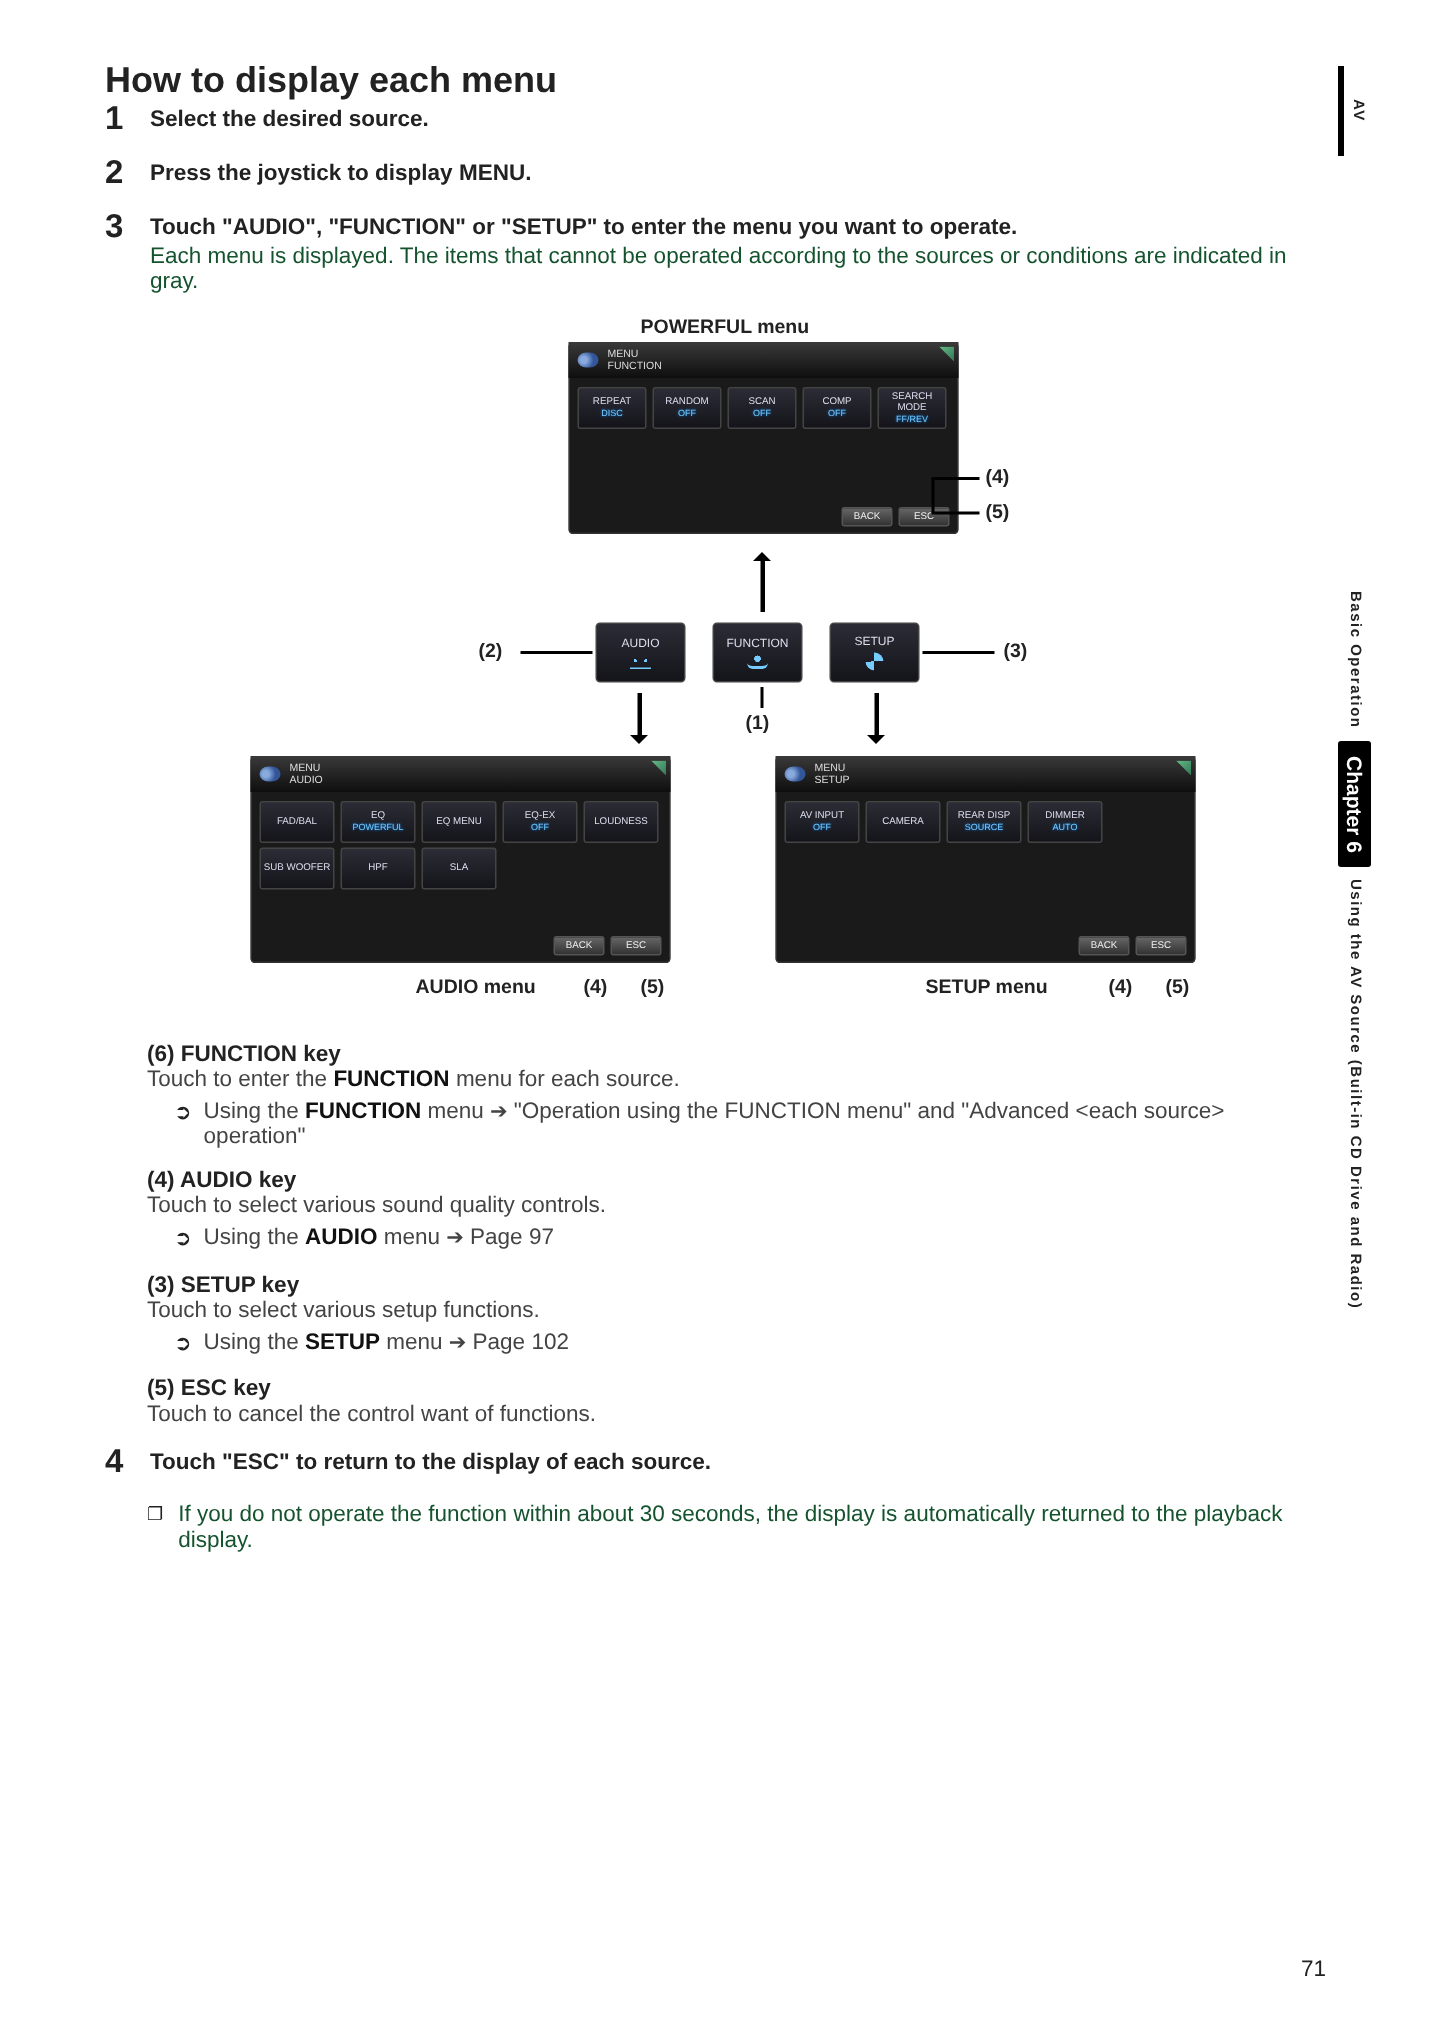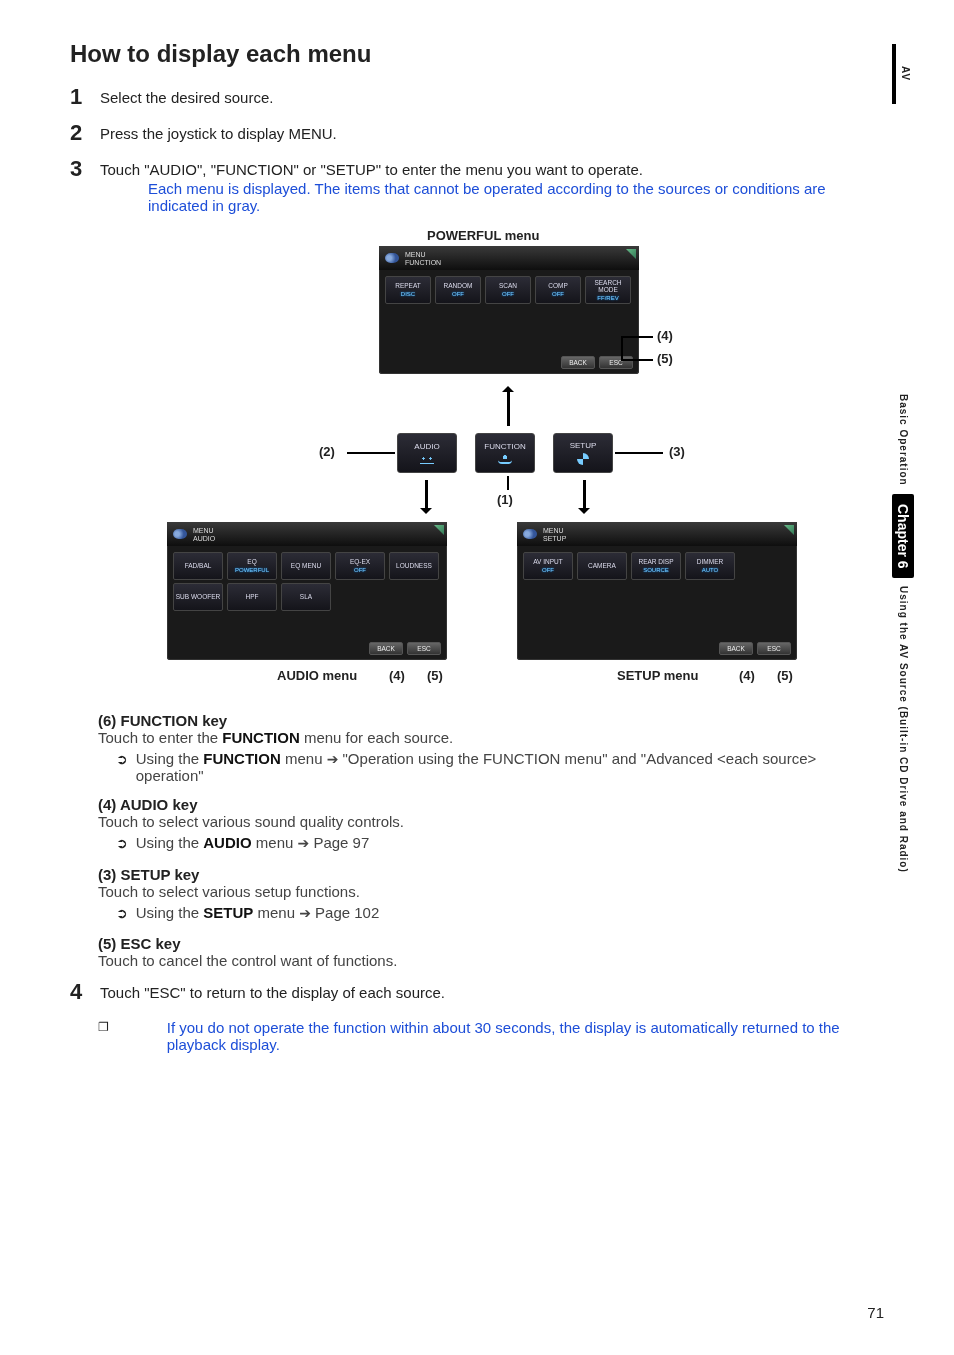--- a/index.html
+++ b/index.html
@@ -4,26 +4,26 @@
 <style>
   * { box-sizing: border-box; margin: 0; padding: 0; }
   html, body { width: 954px; background: #fff; font-family: Arial, Helvetica, sans-serif; color: #222; }
   .page { position: relative; width: 954px; height: 1355px; padding: 40px 70px 40px 70px; }
   .side-tabs { position: absolute; right: 40px; top: 44px; display: flex; flex-direction: column; align-items: center; gap: 0; }
   .tab-av { width: 22px; height: 60px; background: #fff; border-left: 4px solid #000; display:flex; align-items:center; justify-content:center; }
   .vtext { writing-mode: vertical-rl; font-size: 10px; font-weight: bold; letter-spacing: 1px; }
   .tab-basic { margin-top: 290px; writing-mode: vertical-rl; font-size: 10px; font-weight: bold; }
   .tab-chapter { margin-top: 8px; background: #000; color:#fff; padding: 10px 3px; writing-mode: vertical-rl; font-size: 14px; font-weight: bold; border-radius: 2px; }
   .tab-using { margin-top: 8px; writing-mode: vertical-rl; font-size: 10px; font-weight: bold; }
-  h1 { font-size: 24px; font-weight: bold; margin-bottom: 18px; }
+  h1 { font-size: 24px; font-weight: bold; }
   .step { display:flex; gap:12px; margin-bottom: 14px; }
   .step-num { font-size: 22px; font-weight: bold; line-height: 1; min-width: 18px; }
   .step-body { flex:1; padding-top: 3px; }
-  .step-title { font-weight: normal; font-size: 15px; }
-  .step-desc { font-size: 15px; color:#1d4ed8; margin-top:2px;margin-left:48px; }
+  .step-title { font-weight: bold; font-size: 15px; }
+  .step-desc { font-size: 15px; color:#14532d; margin-top:2px; }
   .diagram-wrap { margin: 10px auto 14px; width: 720px; position: relative; height: 470px; }
   .screen { position:absolute; background:#1a1a1a; border-radius:3px; box-shadow: inset 0 0 0 1px #333; }
   .screen-header { height:24px; background: linear-gradient(#3a3a3a,#0e0e0e); display:flex; align-items:center; gap:6px; padding:0 6px; font-size:8px; color:#ccc; }
   .disc-icon { width:14px; height:10px; background: radial-gradient(circle at 30% 50%, #8ad 20%, #359 60%); border-radius:50% 50% 50% 50% / 60% 60% 60% 60%; }
   .hdr-lines { display:flex; flex-direction:column; gap:1px; }
   .hdr-lines span { font-size:7px; line-height:1; color:#ddd; }
   .corner { position:absolute; top:3px; right:3px; width:10px; height:10px; background:linear-gradient(135deg,#6b8 0%,#375 100%); clip-path: polygon(100% 0, 100% 100%, 0 0); }
   .btn-row { display:flex; gap:4px; padding:6px 6px 0; }
   .btn-row2 { display:flex; gap:4px; padding:3px 6px 0; }
   .sbtn { flex:0 0 auto; width:42px; height:28px; background:linear-gradient(#2c2c36,#14141a); border:1px solid #444; border-radius:2px; display:flex; flex-direction:column; align-items:center; justify-content:center; font-size:6.5px; color:#dde; line-height:1.1; text-align:center; }

